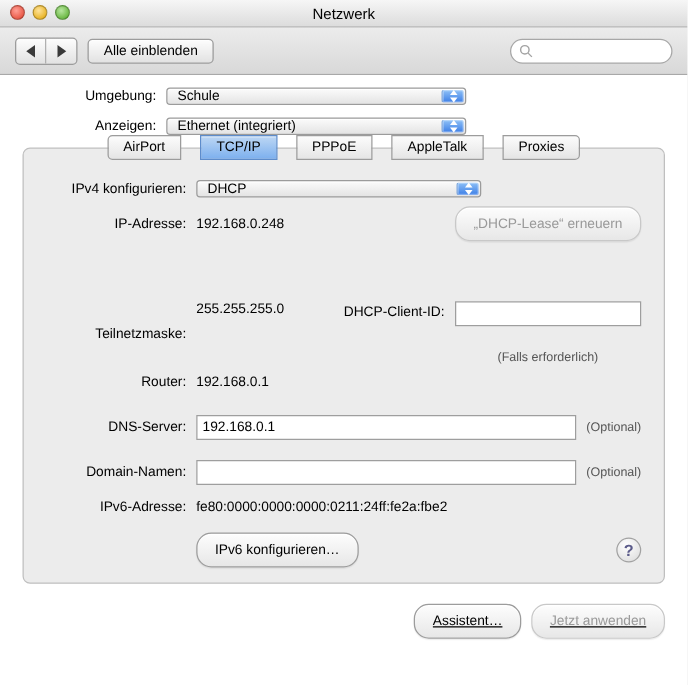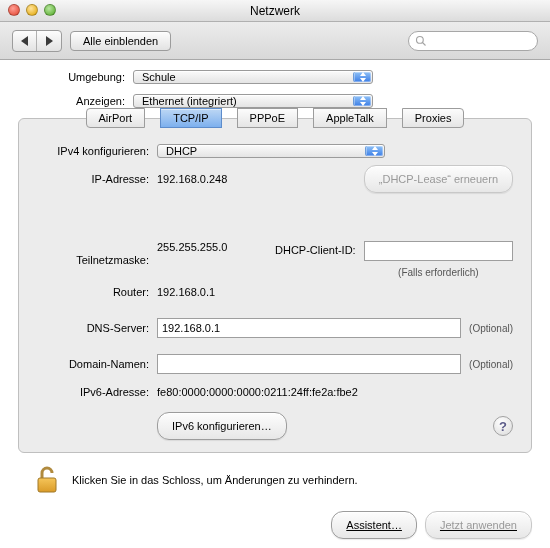--- a/index.html
+++ b/index.html
@@ -271,21 +271,21 @@
           <div style="margin-left:auto;" class="round-btn disabled">
             <span>„DHCP-Lease“ erneuern</span>
           </div>
         </div>
       </div>
       <div class="frow" style="align-items:center; padding-top:4px;margin-top:44px;">
         <div class="flbl">Teilnetzmaske:</div>
         <div class="fval" style="align-items:flex-start;">
           <span style="flex:0 0 110px;">255.255.255.0</span>
           <span style="text-align:right; padding-top:3px;">DHCP-Client-ID:</span>
-          <div style="display:flex; flex-direction:column; align-items:center; gap:6px; flex:1;">
+          <div style="display:flex; flex-direction:column; align-items:center; gap:20px; flex:1;">
             <input class="textfield" style="width: 100%;" value="">
             <span class="hint">(Falls erforderlich)</span>
           </div>
         </div>
       </div>
       <div class="frow">
         <div class="flbl">Router:</div>
         <div class="fval">
             <span>192.168.0.1</span>
           </div>
@@ -319,33 +319,20 @@
             <span>IPv6 konfigurieren…</span>
           </div>
           <div style="margin-left:auto;" class="help">
             <span>?</span>
           </div>
         </div>
       </div>
     </div>
   </div>
 
-  <div class="lockrow">
-    <svg width="26" height="30" viewBox="0 0 26 30">
-      <path d="M6 13 V8 a5 5 0 0 1 10 0" fill="none" stroke="#b08a3e" stroke-width="3"></path>
-      <rect x="2" y="13" width="18" height="14" rx="2" fill="url(#g)" stroke="#a07828"></rect>
-      <defs>
-          <linearGradient id="g" x1="0" y1="0" x2="0" y2="1">
-            <stop offset="0" stop-color="#f5c55a"></stop>
-            <stop offset="1" stop-color="#da9b28"></stop>
-          </linearGradient>
-        </defs>
-    </svg>
-    <span>Klicken Sie in das Schloss, um Änderungen zu verhindern.</span>
-  </div>
 
 </div>
 
 <div class="footer">
   <div class="round-btn">
     <span>Assistent…</span>
   </div>
   <div class="round-btn disabled">
     <span>Jetzt anwenden</span>
   </div>

